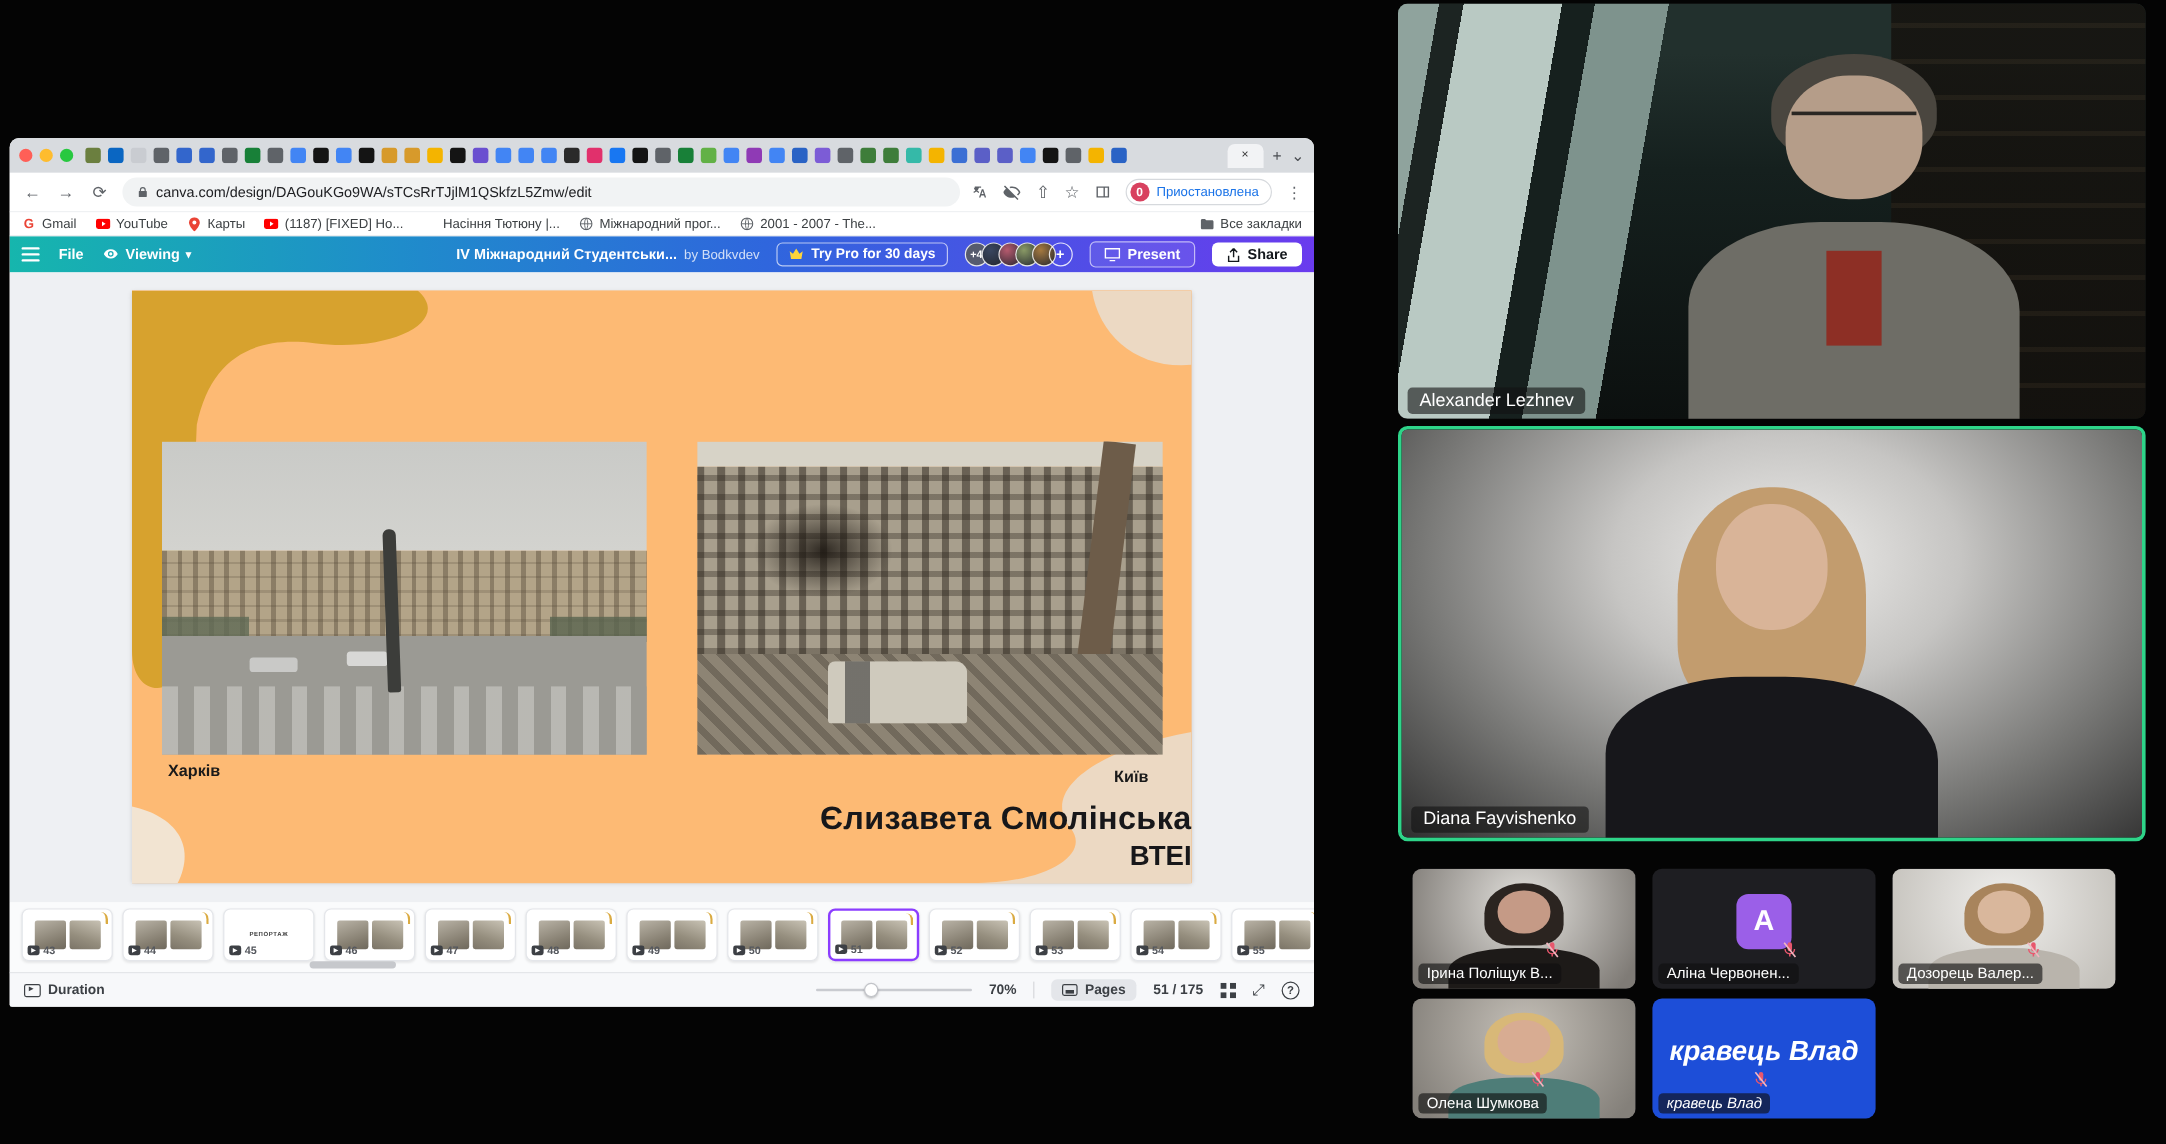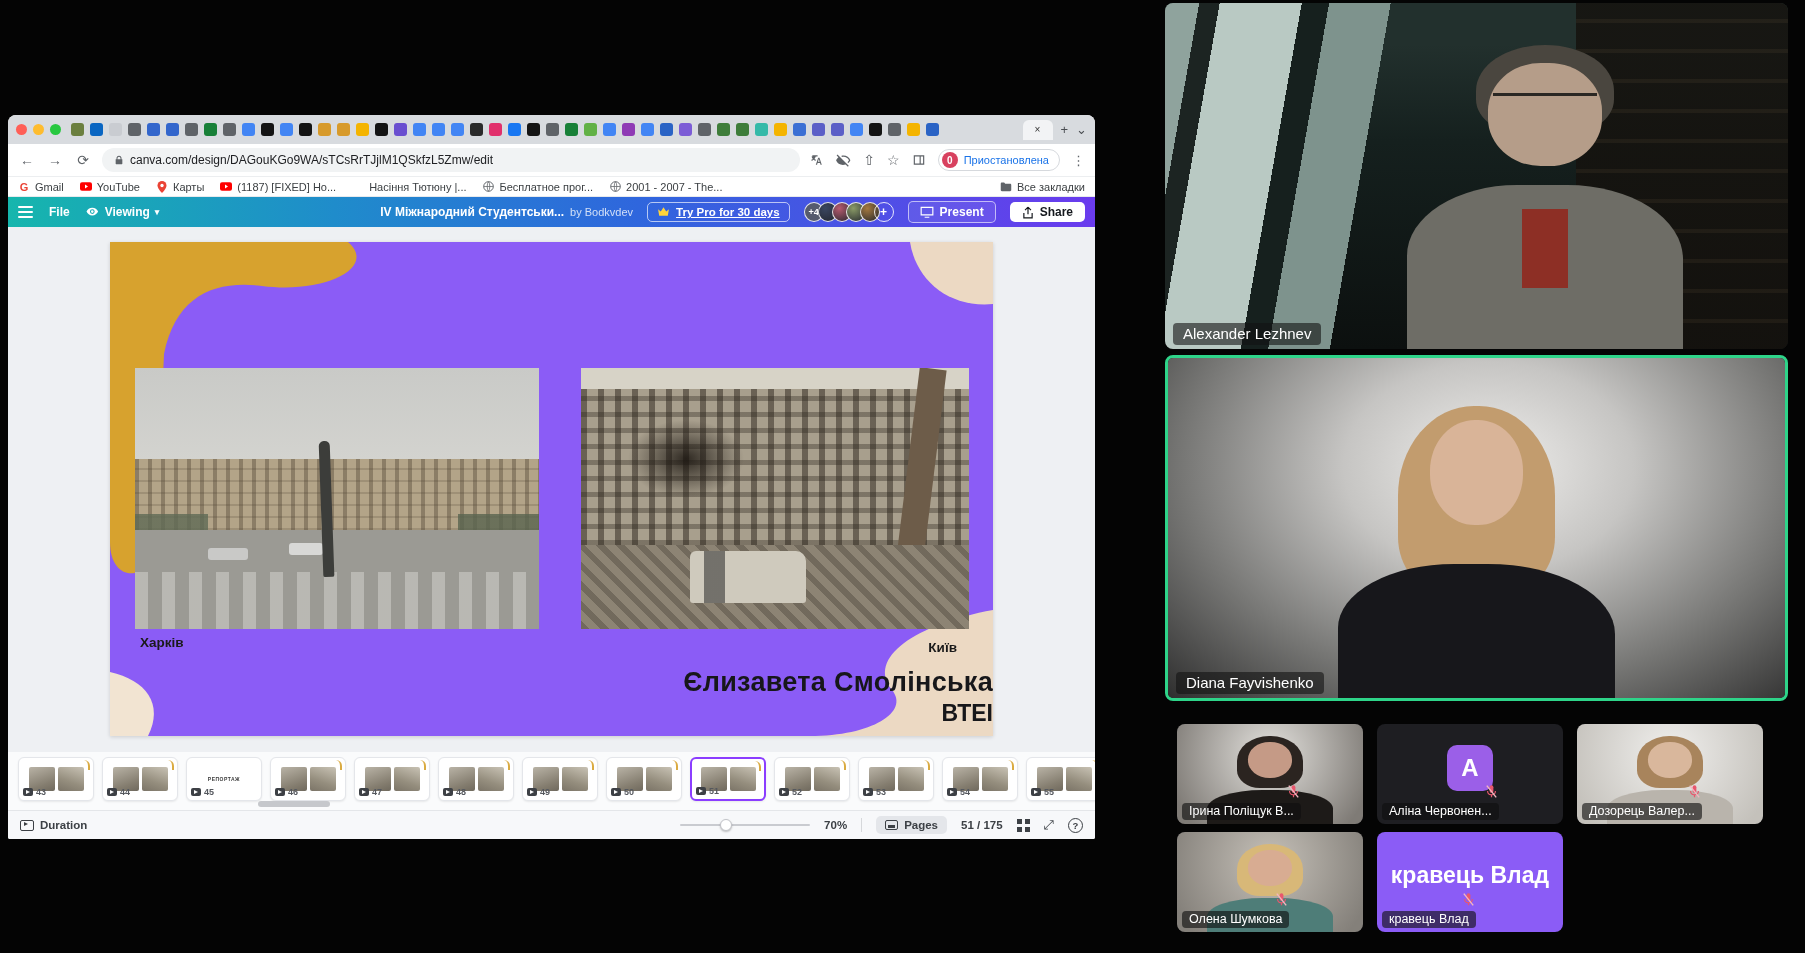--- a/index.html
+++ b/index.html
@@ -48,34 +48,34 @@
     background:linear-gradient(90deg,#16b6ad 0%,#1f8ccb 30%,#2f66dd 58%,#6a3bee 100%); color:#fff; }
   .cv-left { display:flex; align-items:center; gap:16px; }
   .hamburger { width:15px; display:flex; flex-direction:column; gap:3px; }
   .hamburger i { height:2px; background:#fff; border-radius:1px; }
   .cv-item { display:flex; align-items:center; gap:5px; font-size:12px; font-weight:600; }
   .cv-spacer { flex:1; }
   .cv-title-wrap { display:flex; align-items:baseline; gap:6px; white-space:nowrap; }
   .cv-title { font-size:12px; font-weight:700; }
   .cv-byline { font-size:11px; color:rgba(255,255,255,.78); }
   .trypro { display:flex; align-items:flex-start; gap:6px; border:1px solid rgba(255,255,255,.65);
-    border-radius:5px; padding:3px 9px; font-size:11.5px; font-weight:700; white-space:nowrap;text-decoration:underline; }
+    border-radius:5px; padding:3px 9px; font-size:11.5px; font-weight:700; white-space:nowrap; }
   .avatar-stack { display:flex; align-items:center; }
   .avatar { width:20px; height:20px; border-radius:50%; border:1.5px solid rgba(255,255,255,.85);
     margin-left:-6px; display:flex; align-items:center; justify-content:center;
     font-size:9px; font-weight:700; color:#fff; }
   .avatar:first-child { margin-left:0; }
   .btn-present { display:flex; align-items:center; gap:6px; border:1px solid rgba(255,255,255,.6);
     background:rgba(255,255,255,.08); border-radius:5px; padding:3px 11px; font-size:12px; font-weight:700; }
   .btn-share { display:flex; align-items:center; gap:6px; background:#fff; color:#14181d;
     border-radius:5px; padding:3px 12px; font-size:12px; font-weight:700; }
 
   
   .canvas-area { height:525px; background:#eef0f3; position:relative; }
-  .slide { position:absolute; left:102px; top:15px; width:883px; height:494px; background:#8b5cf6;
+  .slide { position:absolute; left:102px; top:15px; width:883px; height:494px; background:#fdba74;
     box-shadow:0 1px 4px rgba(0,0,0,.15); overflow:hidden; }
   .slide svg.blobs { position:absolute; inset:0; }
   .photo { position:absolute; top:126px; height:261px; overflow:hidden; }
   .photo-l { left:25px; width:404px; }
   .photo-r { left:471px; width:388px; }
   .ph-sky { position:absolute; left:0; right:0; }
   .caption { position:absolute; font-size:13.5px; font-weight:700; color:#1a1a1a; }
   .cap-l { left:30px; top:393px; }
   .cap-r { right:36px; top:398px; }
   .slide-title { position:absolute; left:0; right:0; top:425px; text-align:right;
@@ -343,21 +343,21 @@
             <span class="bm-ic"></span>
             <span>Насіння Тютюну |...</span>
           </div>
           <div class="bm-item">
             <span class="bm-ic">
               <svg width="11" height="11" viewBox="0 0 16 16">
                 <circle cx="8" cy="8" r="7" fill="none" stroke="#5f6368" stroke-width="1.4"></circle>
                 <path d="M1 8h14M8 1c2.5 2 2.5 12 0 14M8 1c-2.5 2-2.5 12 0 14" fill="none" stroke="#5f6368" stroke-width="1.1"></path>
               </svg>
             </span>
-            <span>Бесплатное прог...</span>
+            <span>Міжнародний прог...</span>
           </div>
           <div class="bm-item">
             <span class="bm-ic">
               <svg width="11" height="11" viewBox="0 0 16 16">
                 <circle cx="8" cy="8" r="7" fill="none" stroke="#5f6368" stroke-width="1.4"></circle>
                 <path d="M1 8h14M8 1c2.5 2 2.5 12 0 14M8 1c-2.5 2-2.5 12 0 14" fill="none" stroke="#5f6368" stroke-width="1.1"></path>
               </svg>
             </span>
             <span>2001 - 2007 - The...</span>
           </div>
@@ -688,21 +688,21 @@
     <div class="plabel">
       <svg class="mic-ic" viewBox="0 0 24 24">
         <path fill="#e8576d" d="M12 14a3 3 0 003-3V5a3 3 0 10-6 0v6a3 3 0 003 3z"></path>
         <path fill="#e8576d" d="M17.3 11a5.3 5.3 0 01-10.6 0H4.8a7.2 7.2 0 006.2 7v3h2v-3a7.2 7.2 0 006.2-7h-1.9z"></path>
         <path stroke="#f3b6c0" stroke-width="2.2" d="M4.5 2.5l15 19"></path>
       </svg>
       <span class="pname">Олена Шумкова</span>
     </div>
   </div>
 
-  <div class="ptile" style="background: #8b5cf6;">
+  <div class="ptile" style="background: #1d4ed8; font-style: italic;">
     <div class="pbody">
             <div class="big-name">кравець Влад</div>
           </div>
     <div class="plabel">
       <svg class="mic-ic" viewBox="0 0 24 24">
         <path fill="#e8576d" d="M12 14a3 3 0 003-3V5a3 3 0 10-6 0v6a3 3 0 003 3z"></path>
         <path fill="#e8576d" d="M17.3 11a5.3 5.3 0 01-10.6 0H4.8a7.2 7.2 0 006.2 7v3h2v-3a7.2 7.2 0 006.2-7h-1.9z"></path>
         <path stroke="#f3b6c0" stroke-width="2.2" d="M4.5 2.5l15 19"></path>
       </svg>
       <span class="pname">кравець Влад</span>

